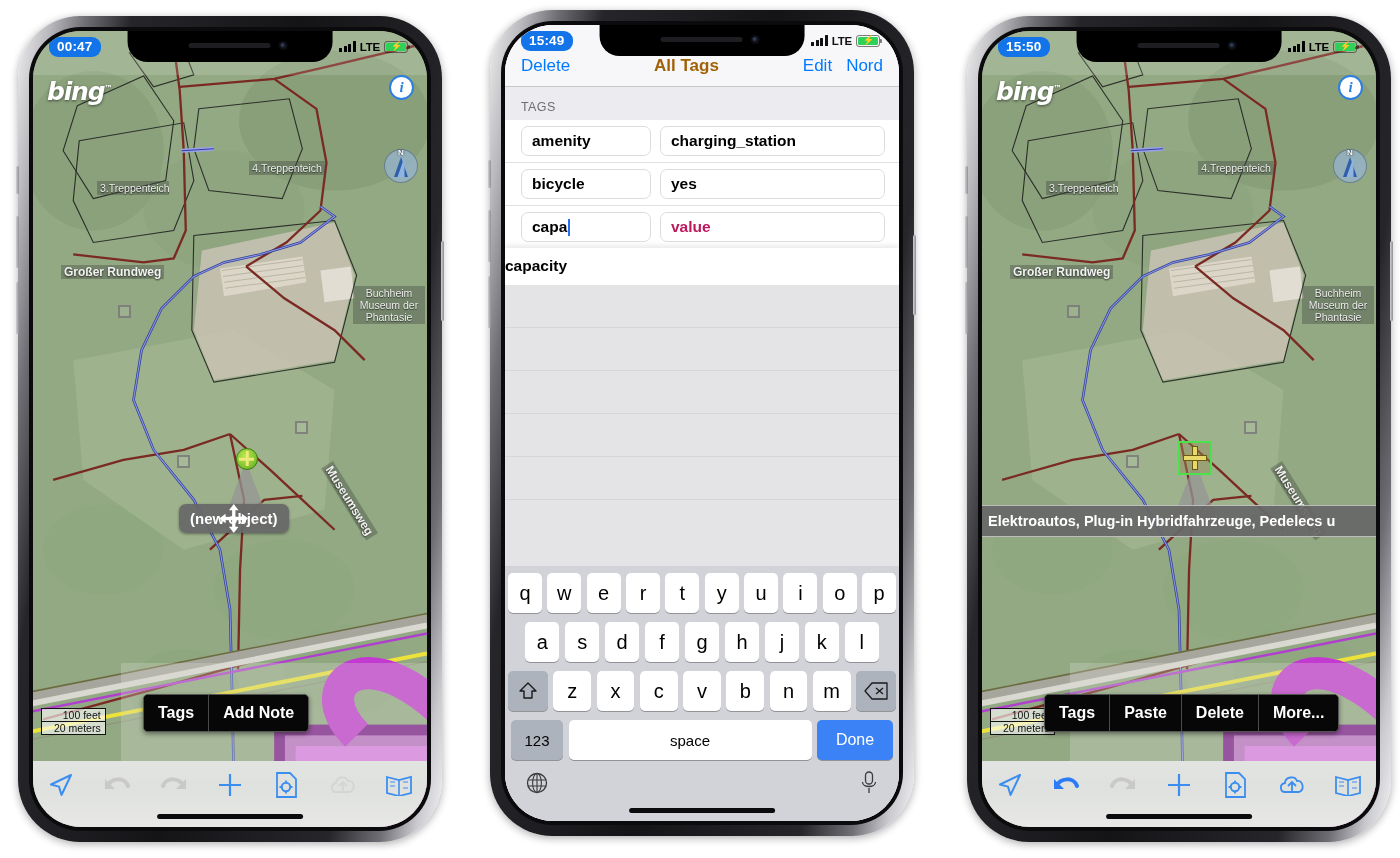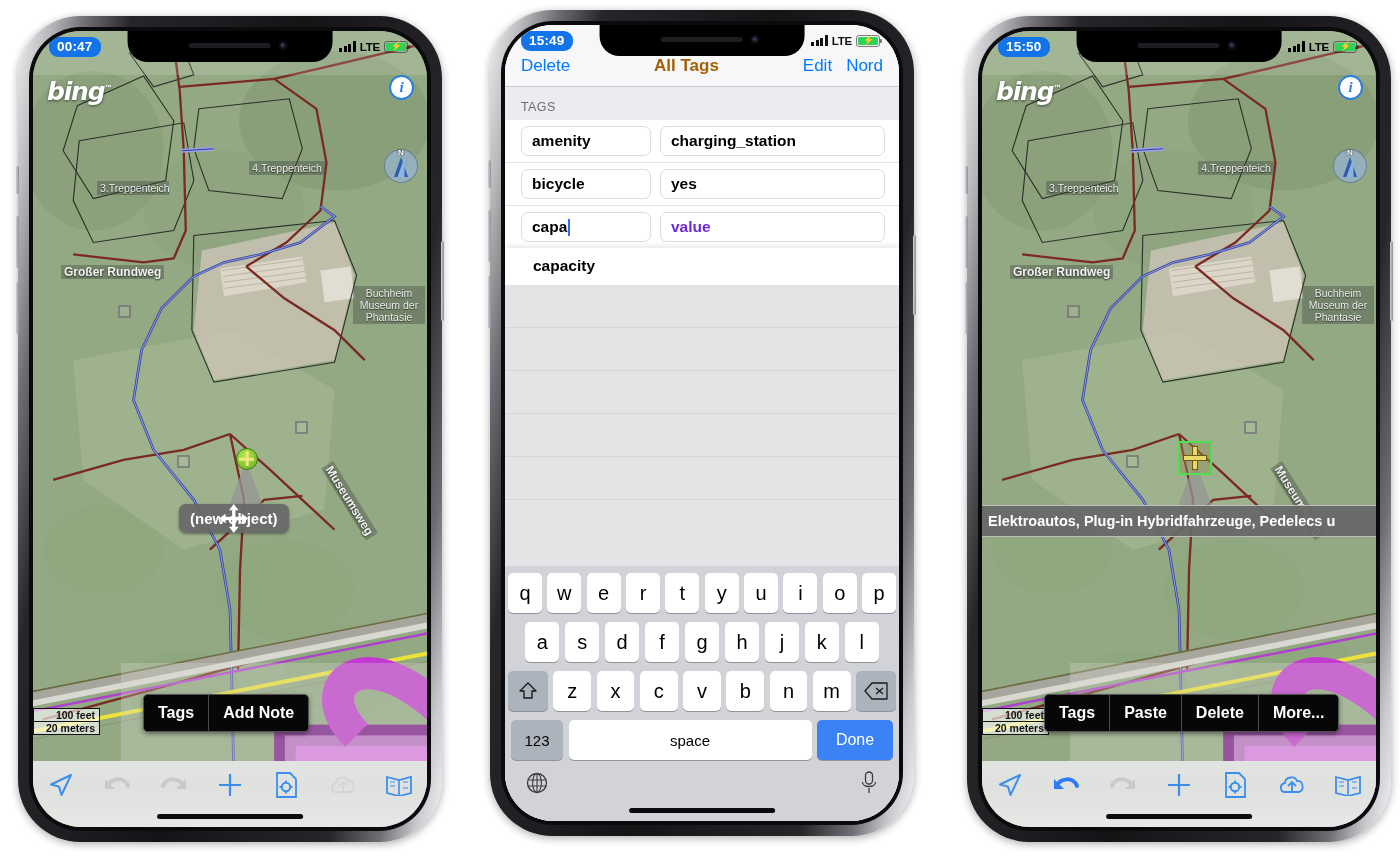--- a/index.html
+++ b/index.html
@@ -128,22 +128,22 @@
   .marker-sel .cross::after  { top:50%; left:0; height:4px; width:100%; transform:translateY(-50%);}
 
   .callout { position:absolute; z-index:19; background:rgba(103,103,103,.93);
     color:#fff; border-radius:7px; padding:6px 11px; font-size:15px;
     font-weight:700; display:flex; align-items:center; gap:9px;
     box-shadow:0 1px 3px rgba(0,0,0,.4); white-space:nowrap; }
   .callout.flat { border-radius:0; width:100%; left:0; padding:7px 6px;
     border-top:1px solid rgba(255,255,255,.55); border-bottom:1px solid rgba(255,255,255,.55);
     box-shadow:none; font-size:14.5px; overflow:hidden; }
 
-  .scalebar { position:absolute; z-index:16; left:0; font-size:10.5px;
-    font-weight:700; color:#111; }
+  .scalebar { position:absolute; z-index:16; left:8px; font-size:10.5px;
+    font-weight:400; color:#111; }
   .scalebar div { background:rgba(255,255,255,.62); border:1px solid #111;
     padding:0 4px 0 12px; text-align:right; }
   .scalebar .top { border-bottom:none; }
 
   
   .ctxmenu { position:absolute; z-index:25; display:flex; border-radius:5px;
     overflow:hidden; box-shadow:0 2px 5px rgba(0,0,0,.45); background:#000;
     border:1px solid #555; }
   .ctxmenu .ci { color:#fff; font-size:16px; font-weight:600; padding:9px 14px;
     background:#070707; border-right:1px solid #4a4a4a; }
@@ -171,25 +171,25 @@
     letter-spacing:.4px; background:#ececf0; }
   .tag-list { background:#fff; }
   .tag-row { display:flex; gap:9px; padding:6px 14px 6px 16px;
     border-bottom:1px solid #e2e2e6; align-items:center; }
   .tag-row:last-child { border-bottom:none; }
   .tf { border:1px solid #dcdce0; border-radius:7px; background:#fff;
     padding:7px 10px; font-size:15.5px; font-weight:700; color:#000; height:30px;
     display:flex; align-items:center; }
   .tf.k { width:130px; flex:none; }
   .tf.v { flex:1; }
-  .tf.ph { color:#6d28d9; font-weight:700; }
+  .tf.ph { color:#be185d; font-weight:700; }
   .caret { display:inline-block; width:2px; height:17px; background:#2b6df6;
     margin-left:1px; }
 
-  .sugg { background:#fff; padding:9px 28px 10px; font-size:15.5px;
+  .sugg { background:#fff; padding:9px 0 10px; font-size:15.5px;
     font-weight:700; color:#000; box-shadow:0 -2px 6px rgba(0,0,0,.10); }
   .empty-list { flex:1; background:#e4e4e6; }
   .empty-list .er { height:43px; border-bottom:1px solid #d7d7d9; }
 
   
   .kb { background:#d1d3d9; padding:7px 3px 0; }
   .kr { display:flex; justify-content:center; gap:5.5px; margin-bottom:9px; }
   .key { background:#fff; border-radius:5px; height:40px; min-width:31px; flex:1;
     display:flex; align-items:center; justify-content:center;
     font-size:20px; color:#000; box-shadow:0 1px 0 rgba(0,0,0,.30);

